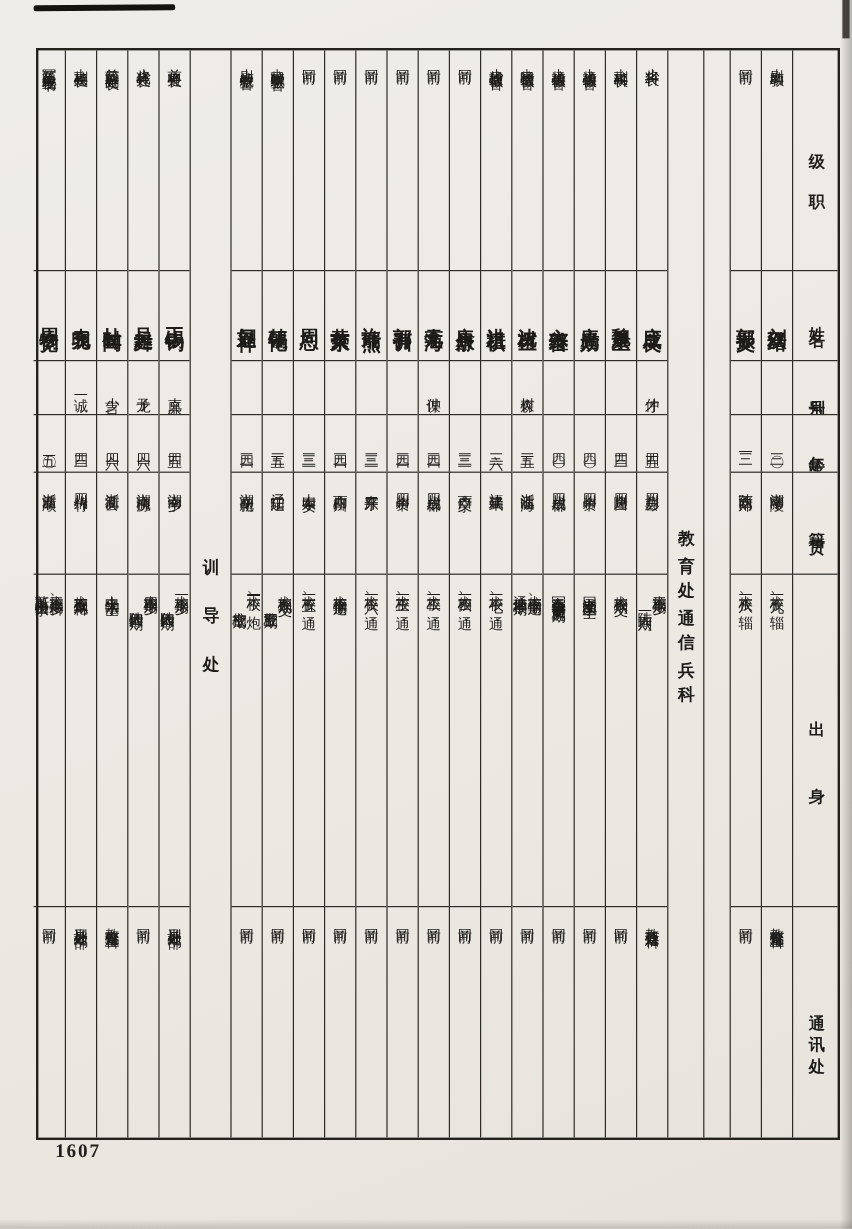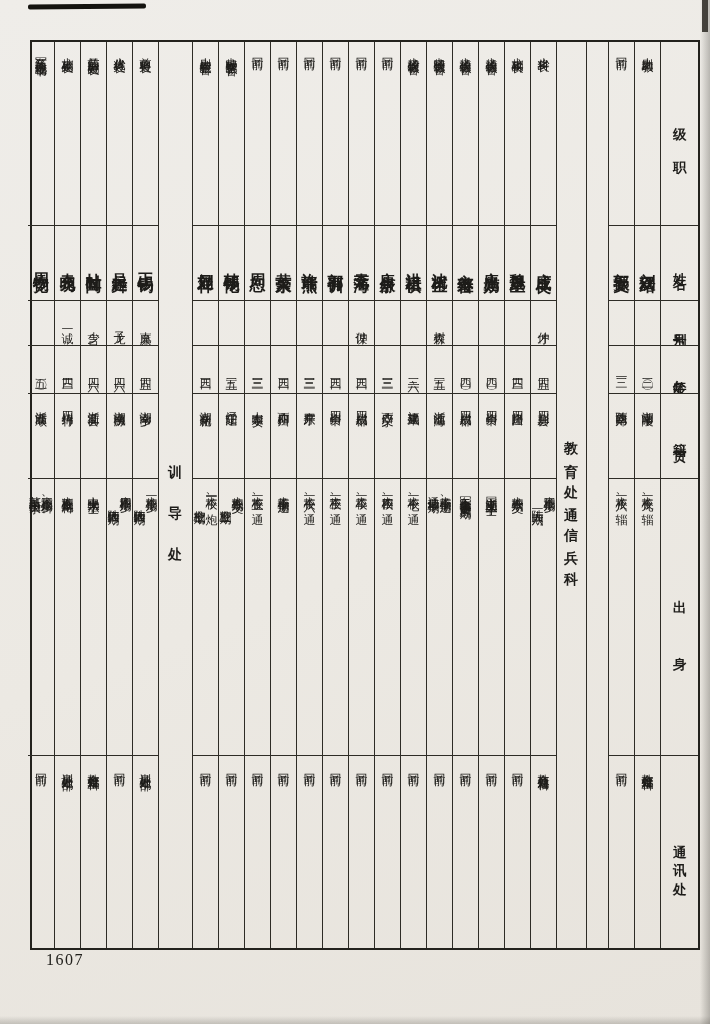--- a/index.html
+++ b/index.html
@@ -56,21 +56,21 @@
   .h-age{letter-spacing:.1em;margin-bottom:-.1em;}
   .h-native_place{letter-spacing:.55em;margin-bottom:-.55em;}
   .h-origin{letter-spacing:4.2em;margin-bottom:-4.2em;}
   .h-address{letter-spacing:1.35em;margin-bottom:-1.35em;}
   .sec-text{font-size:14px;font-weight:700;letter-spacing:1.55em;margin-bottom:-1.55em;}
   .sec-text-short{letter-spacing:2.9em;margin-bottom:-2.9em;}
 
   .page-number{
     position:absolute;left:46px;top:951px;
     font-family:"Liberation Serif","DejaVu Serif",serif;
-    font-size:16px;letter-spacing:1.5px;color:#22211d;
+    font-size:16px;letter-spacing:1.5px;color:#22211d;font-weight:bold;
   }
 </style>
 </head>
 <body>
 
 <div class="page">
   <div class="streak-top"></div>
   <div class="corner-mark"></div>
   <div class="table" id="table">
       <div class="col w-header">

